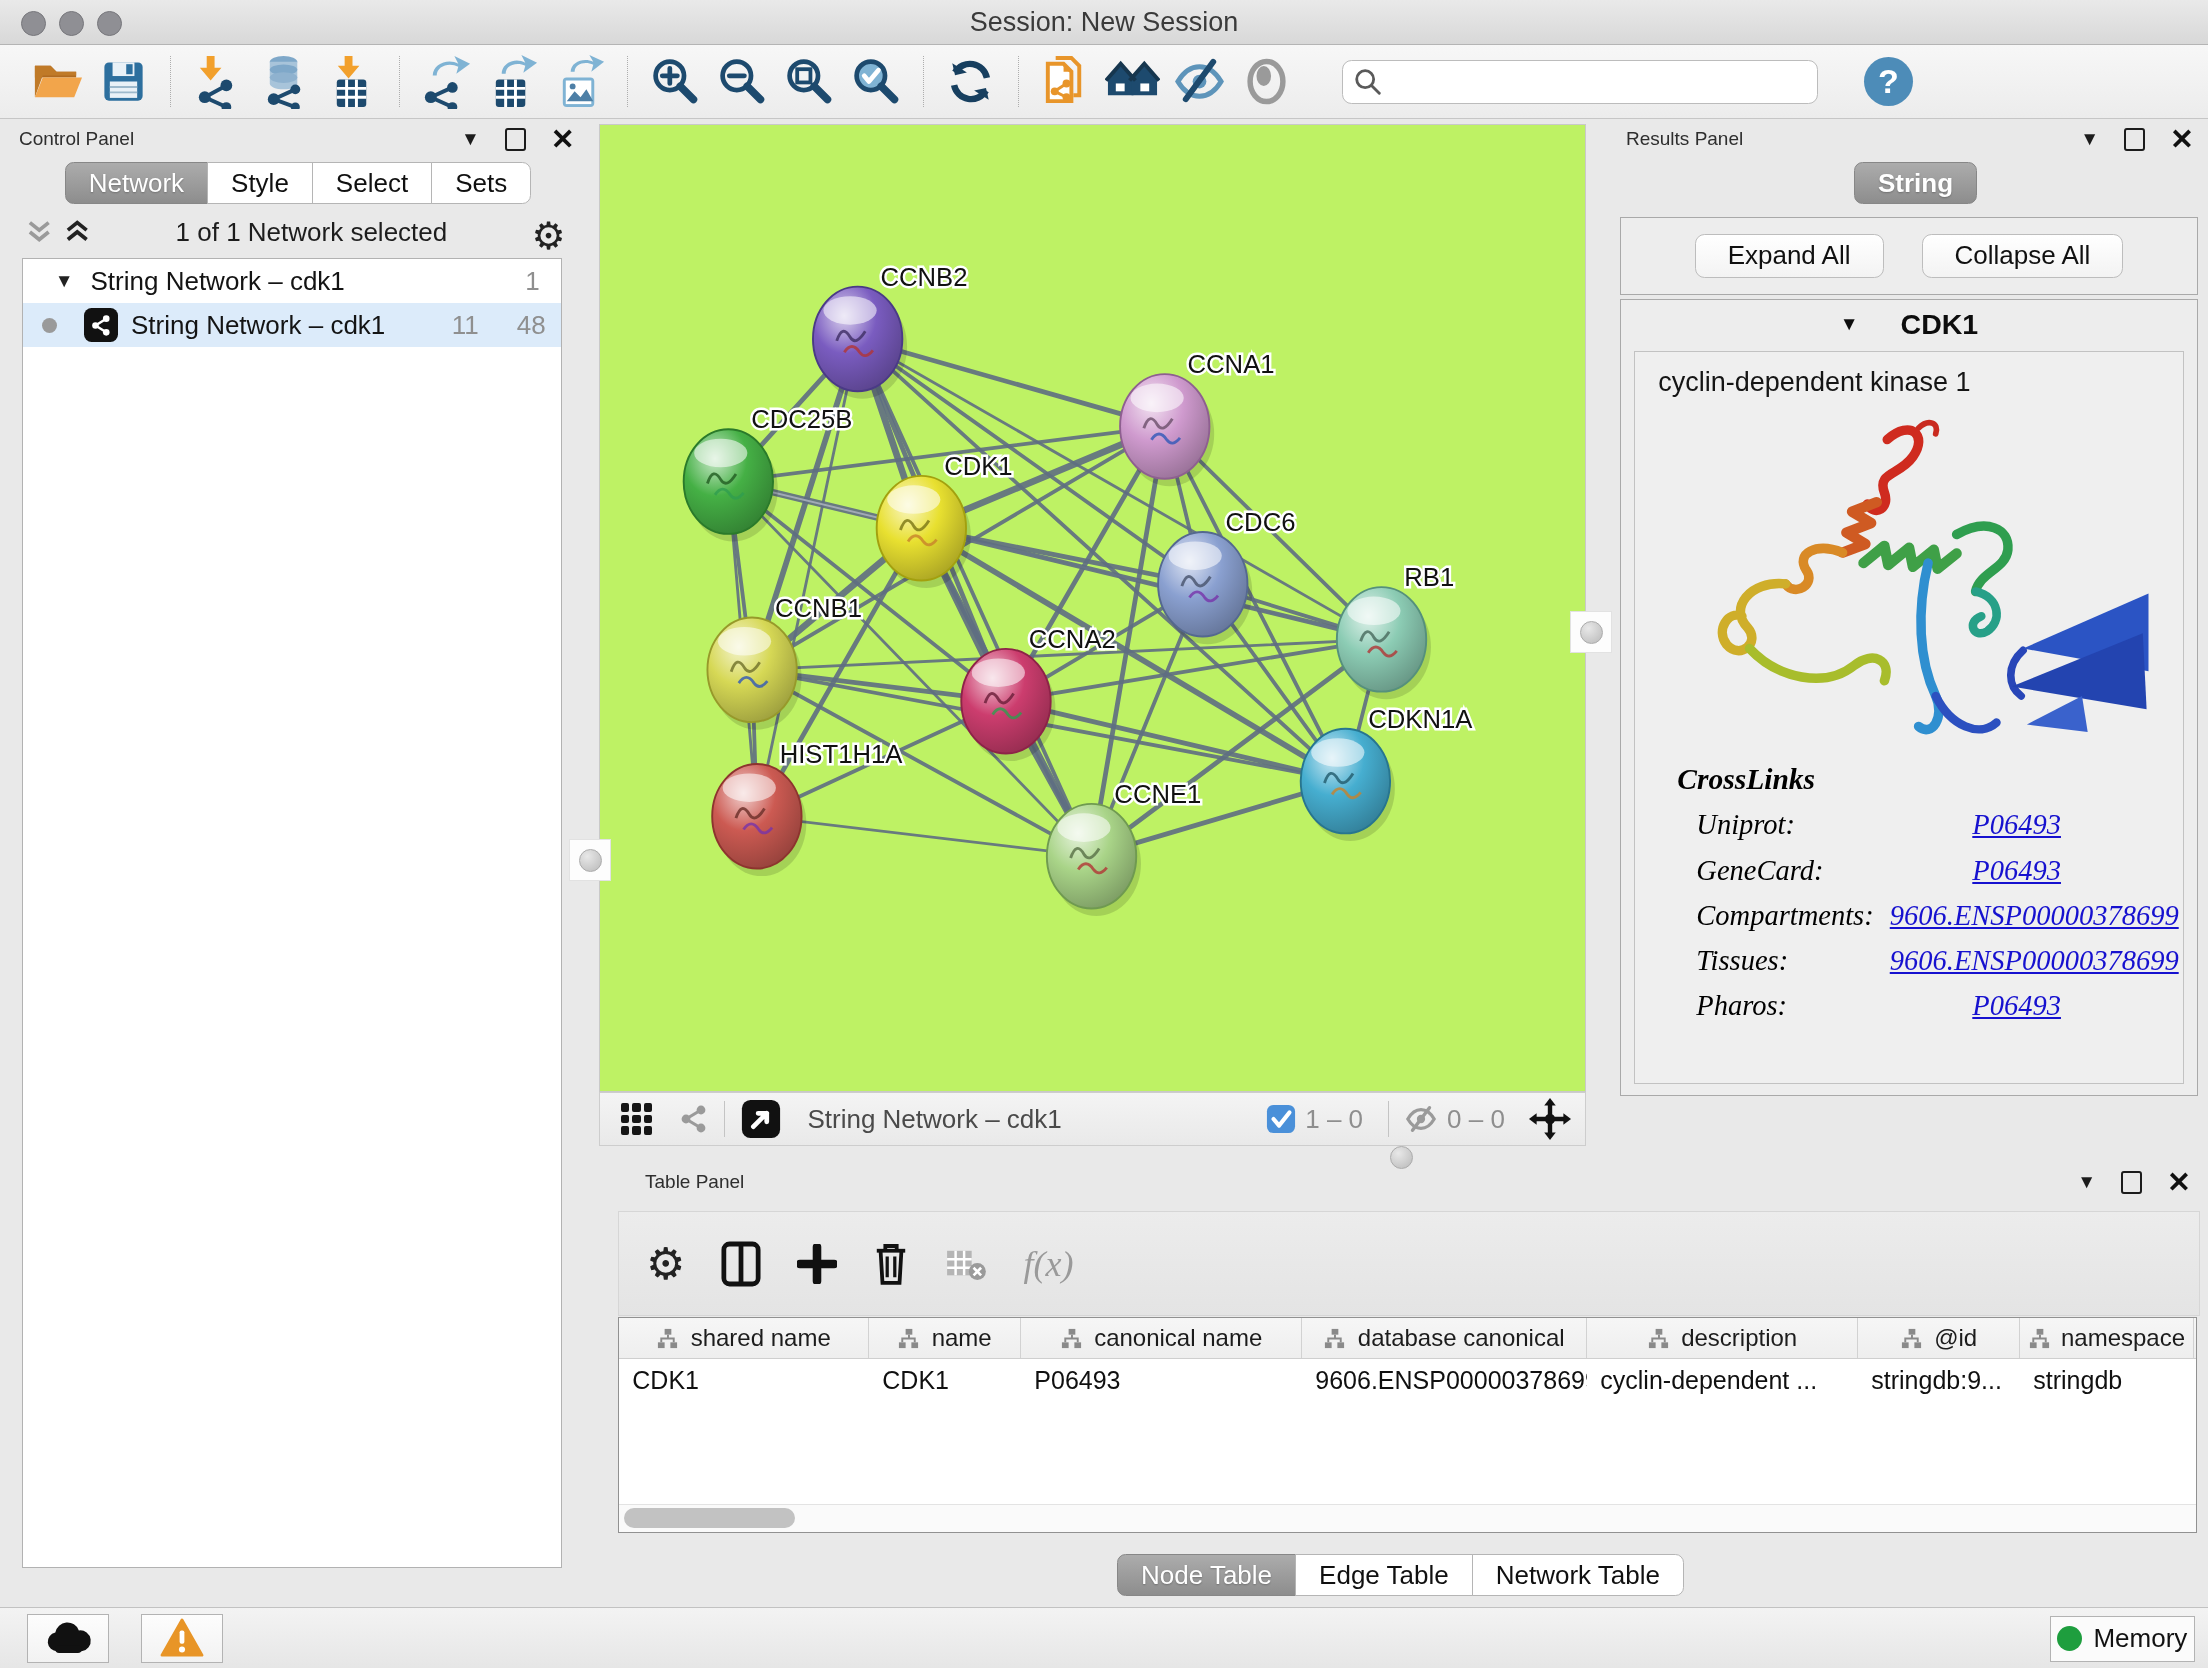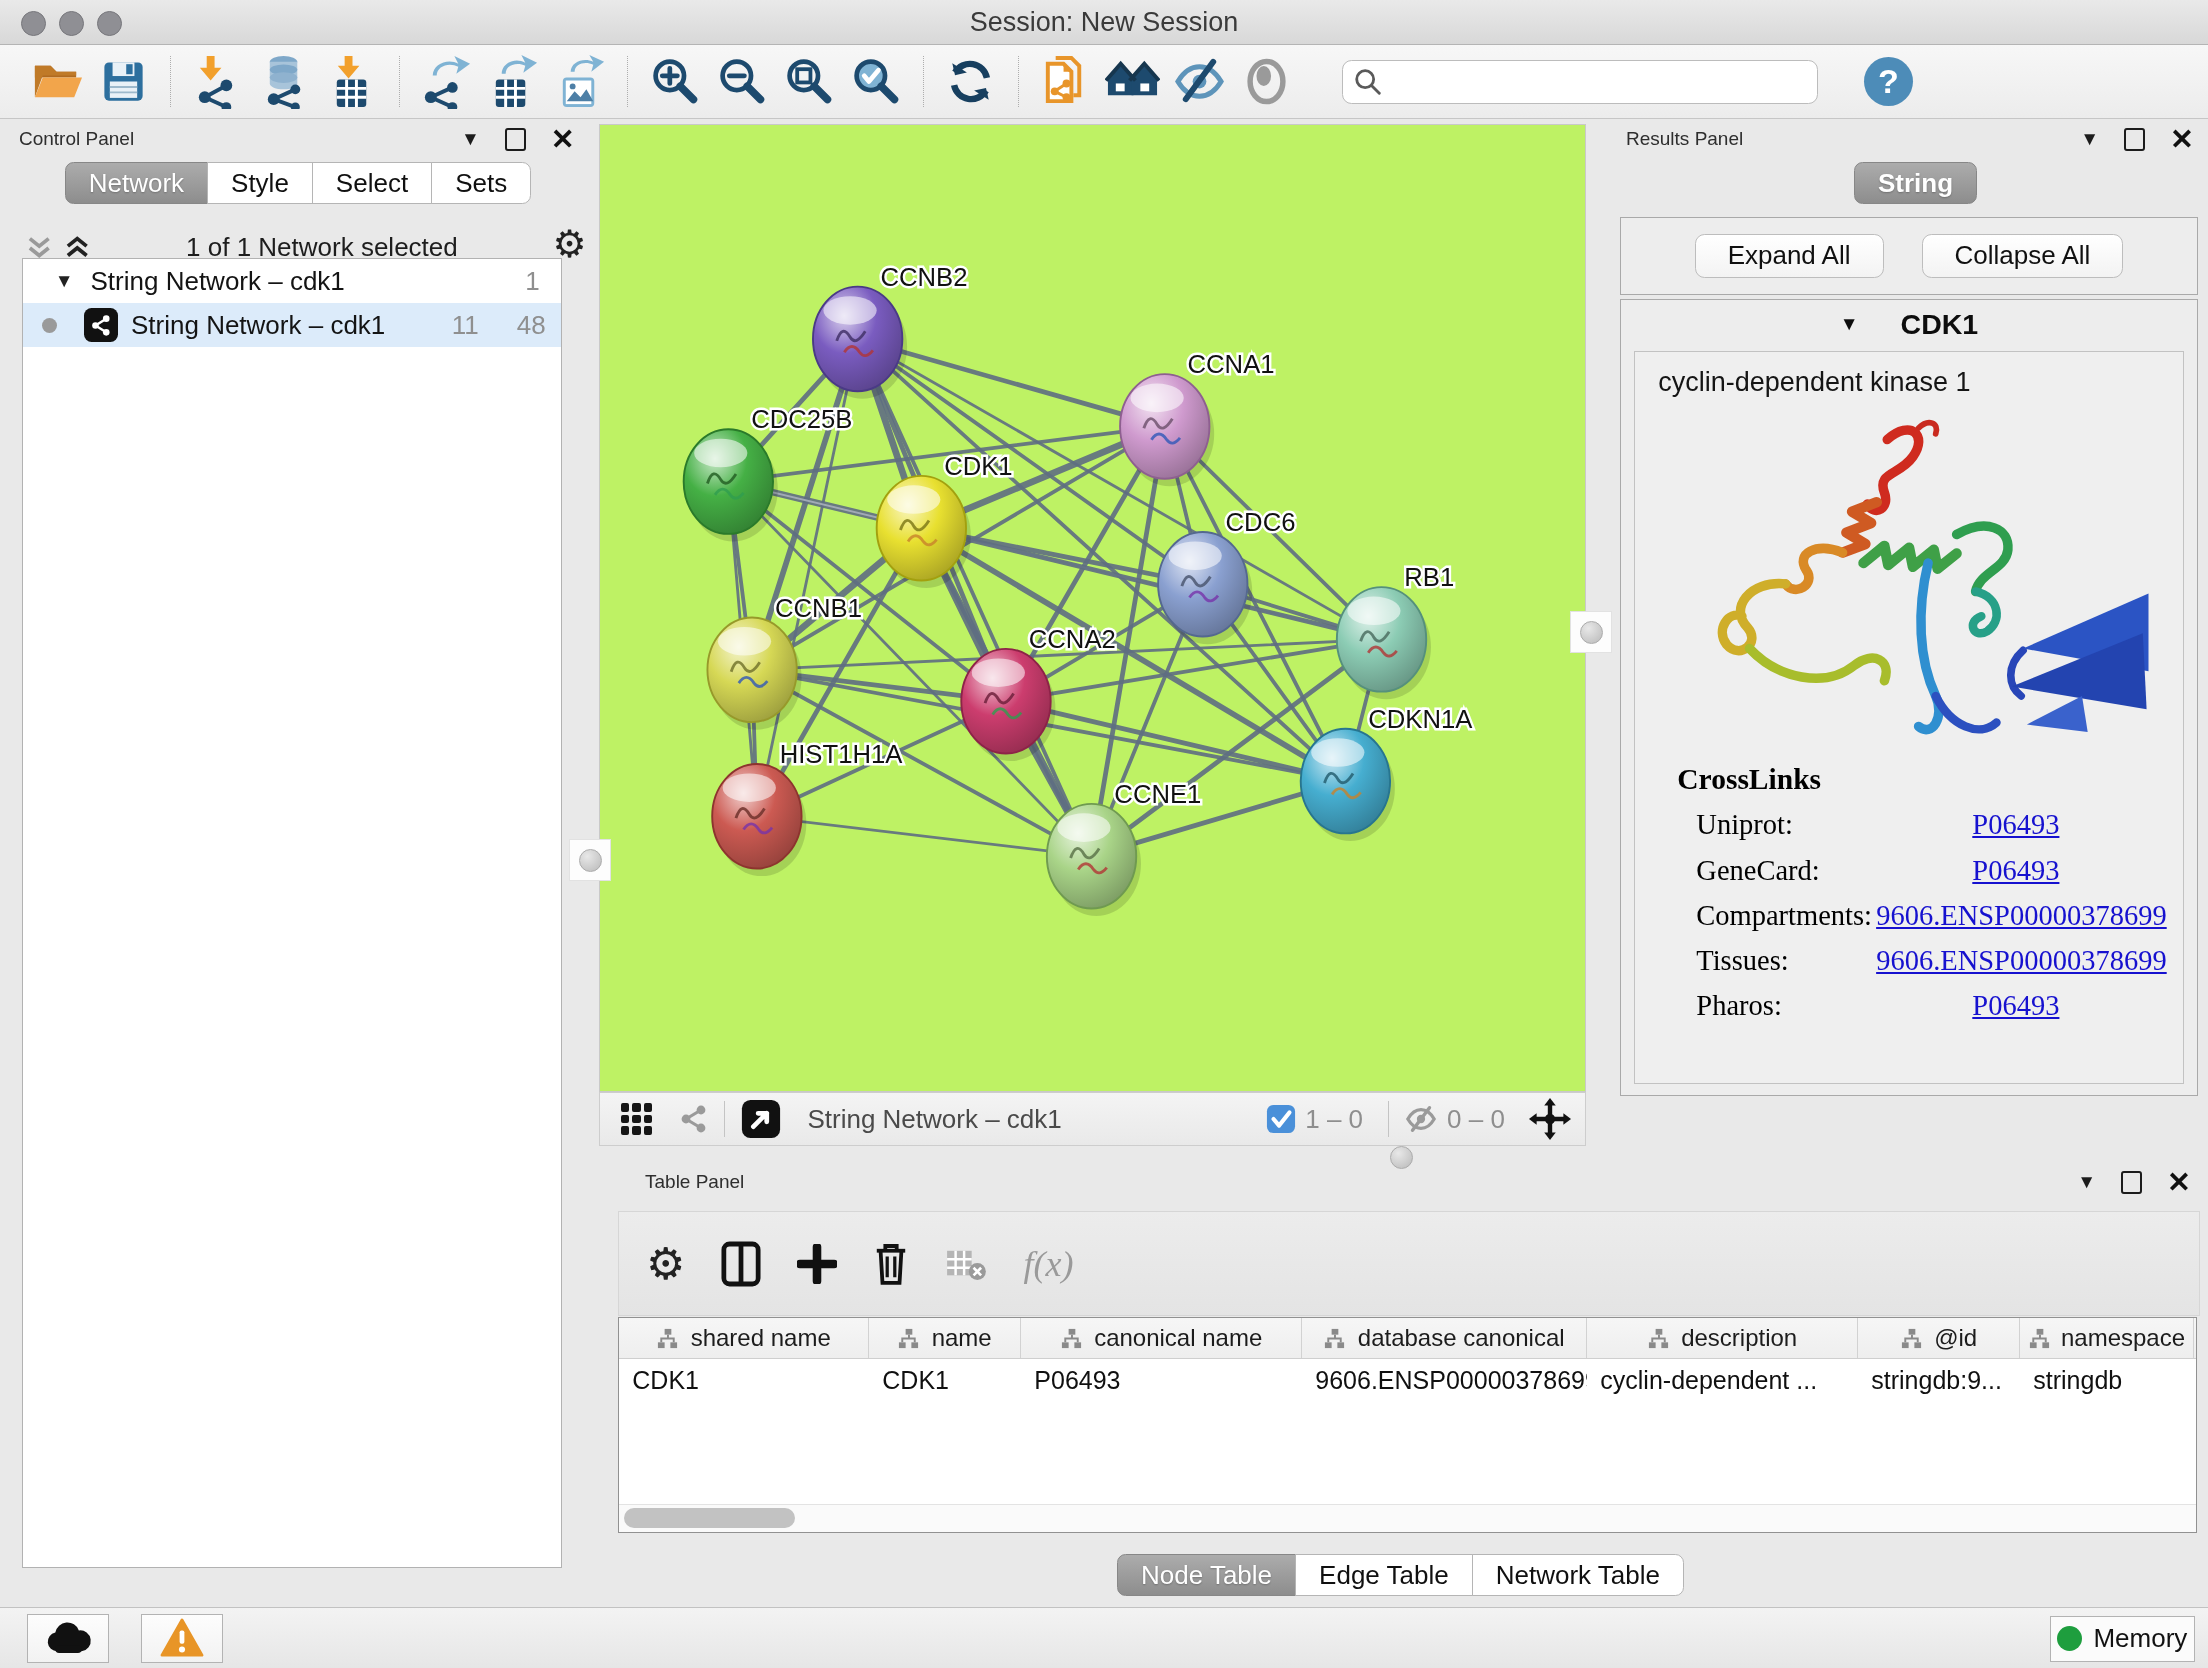--- a/index.html
+++ b/index.html
@@ -30,21 +30,21 @@
   .seg .tab{height:40px;line-height:40px;padding:0 23px;background:#fff;border:1px solid #b5b5b5;margin-left:-1px;font-size:26px;color:#101010;text-align:center;}
   .seg .tab:first-child{border-radius:8.6px 0 0 8.6px;margin-left:0;}
   .seg .tab:last-child{border-radius:0 8.6px 8.6px 0;}
   .seg .tab.sel{background:linear-gradient(#acacac,#8d8d8d);color:#fff;border-color:#878787;text-shadow:0 1px 1.9px rgba(0,0,0,.25);}
   .seg .tab.sel:only-child{border-radius:8.6px;}
 
   
   .control-panel{position:absolute;left:5.7px;top:124px;width:586px;height:1484px;}
   .cp-head{position:absolute;left:13.3px;right:17px;top:3.8px;display:flex;justify-content:space-between;align-items:center;}
   .cp-tabs{position:absolute;left:59px;top:38px;}
-  .cp-selrow{position:absolute;left:19px;right:5px;top:93px;height:46px;display:flex;align-items:flex-end;}
+  .cp-selrow{position:absolute;left:19px;right:26px;top:93px;height:46px;display:flex;align-items:flex-start;}
   .cp-selrow .status{flex:1;text-align:center;font-size:26px;color:#1d1d1d;}
   .gear-glyph{font-size:38px;color:#222;line-height:38px;}
   .net-list{position:absolute;left:16px;top:134px;width:540px;height:1310px;background:#fff;border:1.9px solid #b2b2b2;box-sizing:border-box;}
   .nl-row{height:44px;display:flex;align-items:center;font-size:26px;color:#141414;}
   .nl-row .spacer{flex:1;}
   .nl-num{color:#8f8f8f;font-size:26px;}
   .nl-row.selected{background:#dcebfa;}
   .share-chip{width:34px;height:34px;border-radius:7.6px;background:#111;display:flex;align-items:center;justify-content:center;margin:0 13.3px 0 0;}
 
   
@@ -63,21 +63,21 @@
   
   .results-panel{position:absolute;left:1603px;top:124px;width:606px;height:1041px;}
   .rp-head{position:absolute;left:23px;right:15px;top:3.8px;display:flex;justify-content:space-between;align-items:center;}
   .rp-tab{position:absolute;left:251px;top:38px;font-weight:bold;}
   .rp-box1{position:absolute;left:17px;top:93px;width:578px;height:78px;border:1.9px solid #a9a9a9;background:#ededed;display:flex;align-items:center;justify-content:center;gap:38px;box-sizing:border-box;}
   .rp-btn{height:42px;line-height:40px;padding:0 32px;background:linear-gradient(#fff,#f3f3f3);border:1px solid #bdbdbd;border-radius:9.5px;font-size:26px;color:#101010;}
   .rp-box2{position:absolute;left:17px;top:175px;width:578px;height:797px;border:1.9px solid #a9a9a9;background:#ededed;box-sizing:border-box;}
   .rp-generow{height:48px;display:flex;align-items:center;justify-content:center;gap:42px;font-size:28.5px;font-weight:bold;color:#0d0d0d;}
   .rp-inner{position:absolute;left:13.3px;right:13.3px;top:51px;bottom:11.4px;border:1px solid #c2c2c2;background:#efefef;overflow:hidden;}
   .rp-desc{font-size:27px;color:#151515;margin:15px 0 0 23px;}
-  .crosslinks{position:absolute;left:0;right:16px;top:411px;font-family:"Liberation Serif",serif;}
+  .crosslinks{position:absolute;left:0;right:4px;top:411px;font-family:"Liberation Serif",serif;font-style:italic;}
   .cl-head{font-size:29.5px;font-weight:bold;color:#000;margin-left:42px;}
   .cl-row{display:flex;margin:13.3px 0 0 61px;font-size:28.5px;}
   .cl-label{width:276px;color:#000;}
   .cl-link{color:#1611cf;text-decoration:underline;}
 
   
   .table-panel{position:absolute;left:599px;top:1165px;width:1609px;height:442px;}
   .tp-head{position:absolute;left:25px;right:17px;top:5.7px;display:flex;justify-content:space-between;align-items:flex-start;margin-left:21px;}
   .tp-toolbar{position:absolute;left:19px;right:7.6px;top:46px;height:105px;background:linear-gradient(#ececec,#e4e4e4);border:1px solid #d6d6d6;display:flex;align-items:center;gap:36px;padding-left:27px;box-sizing:border-box;}
   .fx{font-family:"Liberation Serif",serif;font-style:italic;font-size:36px;color:#9a9a9a;}

